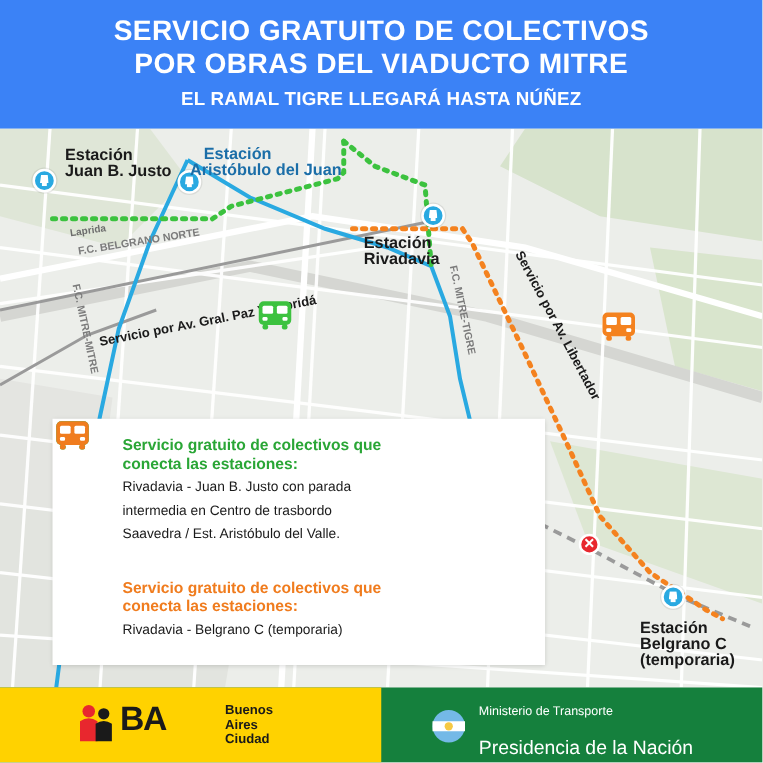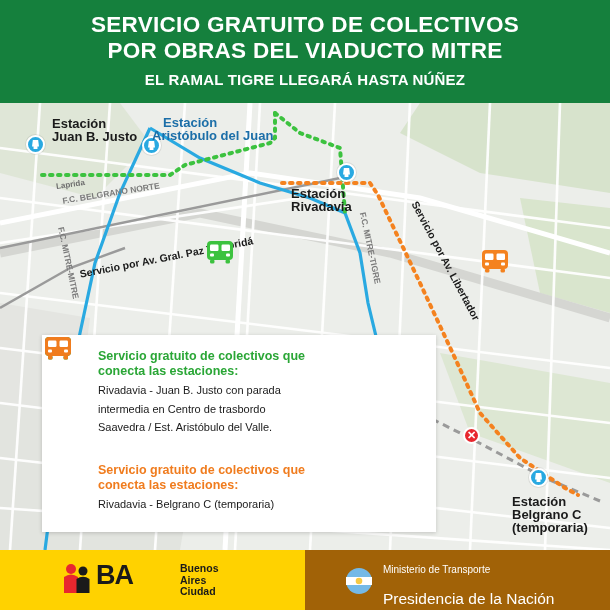--- a/index.html
+++ b/index.html
@@ -8,21 +8,21 @@
     font-family:"Liberation Sans", sans-serif;
     background:#e9e9e4;
     overflow:hidden;
     position:relative;
   }
   .page{position:absolute;inset:0;}
 
   
   .header{
     position:absolute;left:0;top:0;width:610px;height:103px;
-    background:#15803d;
+    background:#3b82f6;
     color:#ffffff;
     text-align:center;
   }
   .header .h1{
     font-size:22.5px;font-weight:bold;letter-spacing:.3px;
     line-height:26px;padding-top:12px;
     text-transform:uppercase;
   }
   .header .h1b{
     font-size:22.5px;font-weight:bold;letter-spacing:.3px;
@@ -97,21 +97,21 @@
   }
   .legend .title.green{color:#2aa636;}
   .legend .title.orange{color:#f07c1e;}
   .legend .body{
     font-size:11px;color:#1a1a1a;line-height:14.5px;margin-top:4px;
   }
 
   
   .footer{
     position:absolute;left:0;top:550px;width:610px;height:60px;
-    background:#a16207;
+    background:#15803d;
   }
   .footer .left{
     position:absolute;left:0;top:0;width:305px;height:60px;
     background:#ffd200;
   }
   .ba-logo{
     position:absolute;left:96px;top:10px;
     font-size:27px;font-weight:bold;color:#1a1a1a;letter-spacing:-1px;
   }
   .ba-sub{

